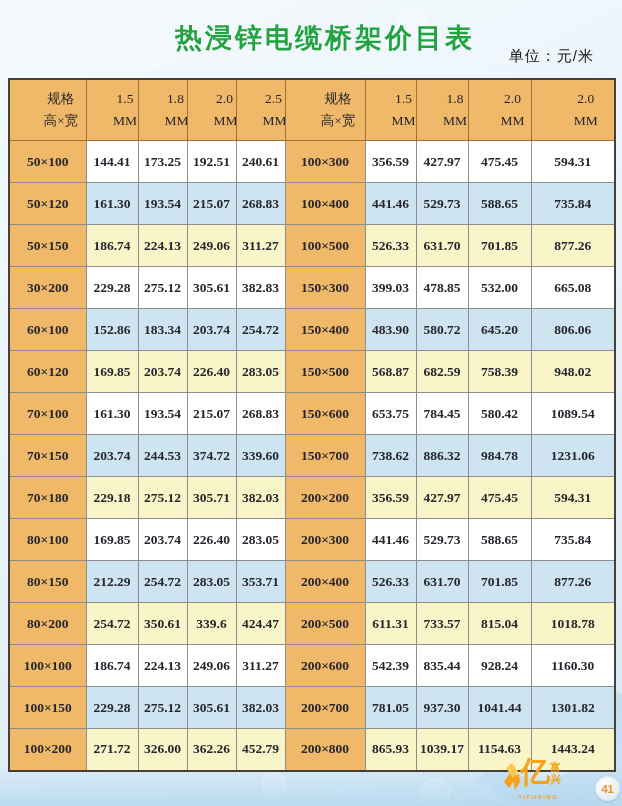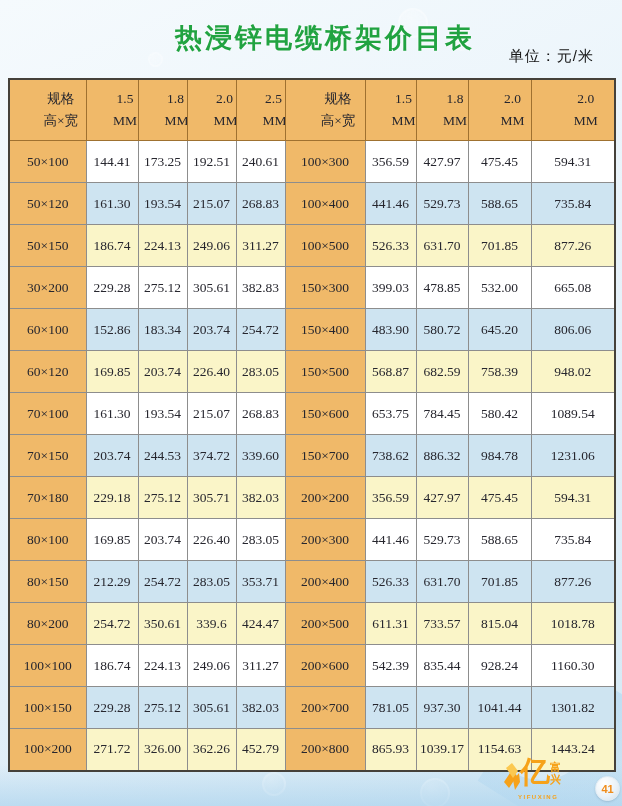--- a/index.html
+++ b/index.html
@@ -75,21 +75,21 @@
   }
   table.price thead th {
     background: #f0b969;
     border-color: #9f7130;
     height: 60px;
     font-weight: normal;
     font-size: 13.5px;
     line-height: 1.6;
     padding-left: 26px;
   }
-  table.price tbody tr { height: 42px; }
+  table.price tbody tr { height: 42px; font-weight: bold; }
   td.spec {
     background: #f0b969;
     border-color: #9f7130;
     font-size: 13.5px;
   }
   td.val { font-size: 13.5px; background: #ffffff; }
   tr.tone-blue   td.val { background: #cee4f1; }
   tr.tone-yellow td.val { background: #faf5c8; }
 
   .footer-note {

